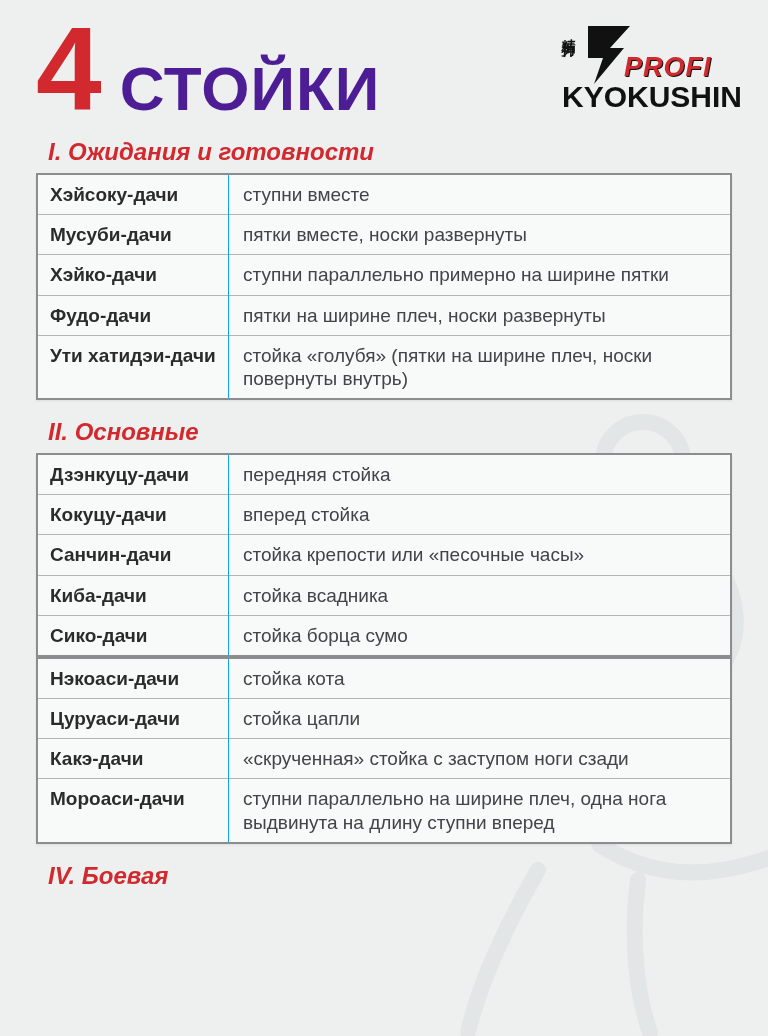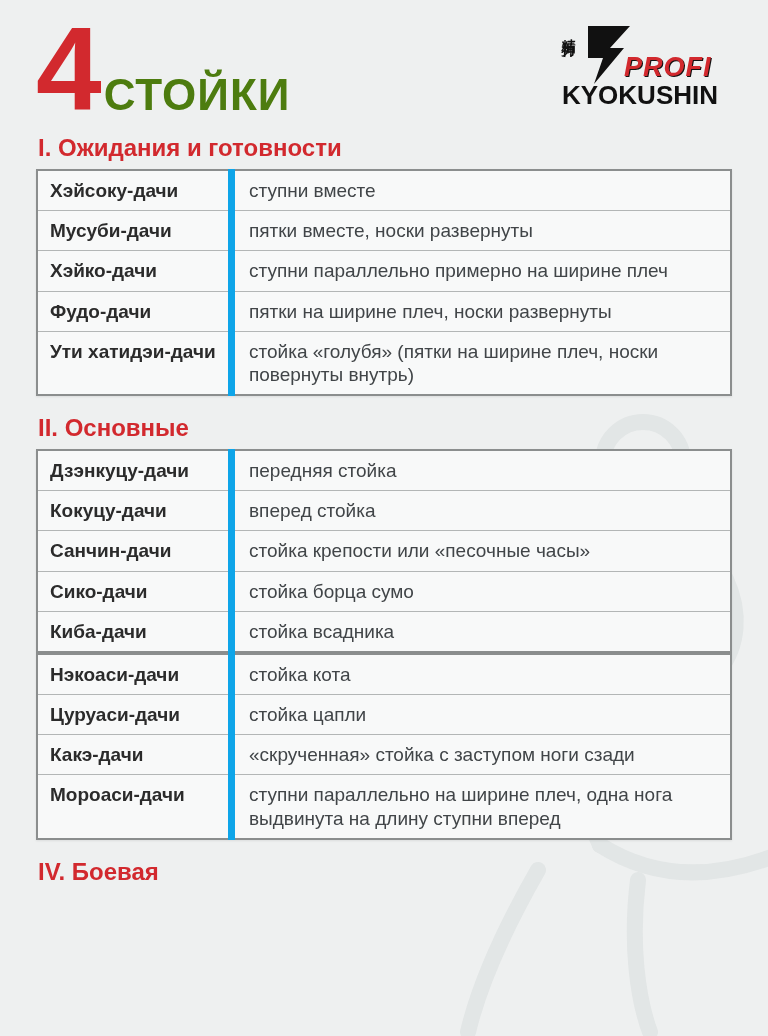--- a/index.html
+++ b/index.html
@@ -24,22 +24,22 @@
   }
   .page{ position:relative; padding:20px 36px 0 36px; }
 
   
   .header{ display:flex; align-items:baseline; }
   .big-number{
     font-size:118px; line-height:.84; font-weight:800;
     color:#d2292e; letter-spacing:-4px;
   }
   .page-title{
-    font-size:44px; font-weight:800; color:#4d7c0f;
-    margin-left:6px; letter-spacing:1px;
+    font-size:62px; font-weight:800; color:#4c1d95;
+    margin-left:22px; letter-spacing:1px;
   }
   .logo{
     margin-left:auto; position:relative;
     width:170px; height:84px; align-self:flex-start; top:6px;
   }
   .logo-kanji{
     position:absolute; left:0; top:2px;
     writing-mode:vertical-rl; text-orientation:upright;
     font-size:14px; font-weight:700; color:#111;
     line-height:1; letter-spacing:2px;
@@ -47,42 +47,43 @@
   }
   .logo-arrow{ position:absolute; left:22px; top:0; }
   .logo-profi{
     position:absolute; left:62px; top:26px;
     font-size:27px; font-weight:800; font-style:italic;
     color:#d2292e; letter-spacing:1px;
     text-shadow:1px 1px 0 #111;
   }
   .logo-kyokushin{
     position:absolute; left:0; top:54px; width:170px;
-    font-size:26px; font-weight:800; color:#111;
-    letter-spacing:0; text-align:left;
+    font-size:30px; font-weight:800; color:#111;
+    letter-spacing:0; text-align:center;
   }
 
   
   .section-heading{
     font-size:24px; font-weight:800; color:#d2292e;
-    margin:18px 0 7px 2px;
+    margin:18px 0 7px 12px;
+    font-style:italic;
   }
   .section-heading.first{ margin-top:14px; }
   table.stance-table{
     border-collapse:collapse;
     width:696px;
     background:#f8f9f9;
     border:2px solid #8b8e8e;
     box-shadow:0 1px 2px rgba(0,0,0,.08);
   }
   table.stance-table tr + tr td{ border-top:1px solid #b3b6b6; }
   td.term{
     width:168px; padding:8px 10px 8px 12px;
     font-size:19px; font-weight:700; color:#2b2b2b;
-    border-right:7px solid #0ea5e9;
+    border-right:1px solid #0ea5e9;
     vertical-align:top; line-height:1.22;
   }
   td.desc{
     padding:8px 12px 8px 14px;
     font-size:19px; font-weight:400; color:#414548;
     vertical-align:top; line-height:1.22;margin-top:35px;
   }
 </style>
 </head>
 <body>
@@ -124,21 +125,21 @@
         <tr>
       <td class="term">Хэйсоку-дачи</td>
       <td class="desc">ступни вместе</td>
     </tr>
     <tr>
       <td class="term">Мусуби-дачи</td>
       <td class="desc">пятки вместе, носки развернуты</td>
     </tr>
     <tr>
       <td class="term">Хэйко-дачи</td>
-      <td class="desc">ступни параллельно примерно на ширине плеч</td>
+      <td class="desc">ступни параллельно примерно на ширине пятки</td>
     </tr>
     <tr>
       <td class="term">Фудо-дачи</td>
       <td class="desc">пятки на ширине плеч, носки развернуты</td>
     </tr>
     <tr>
       <td class="term">Ути хатидэи-дачи</td>
       <td class="desc">стойка «голубя» (пятки на ширине плеч, носки повернуты внутрь)</td>
     </tr>
   </tbody>
@@ -153,26 +154,26 @@
     </tr>
     <tr>
       <td class="term">Кокуцу-дачи</td>
       <td class="desc">вперед стойка</td>
     </tr>
     <tr>
       <td class="term">Санчин-дачи</td>
       <td class="desc">стойка крепости или «песочные часы»</td>
     </tr>
     <tr>
+      <td class="term">Киба-дачи</td>
+      <td class="desc">стойка всадника</td>
+    </tr>
+    <tr>
       <td class="term">Сико-дачи</td>
       <td class="desc">стойка борца сумо</td>
-    </tr>
-    <tr>
-      <td class="term">Киба-дачи</td>
-      <td class="desc">стойка всадника</td>
     </tr>
   </tbody>
     </table>
 
   <table class="stance-table">
     <tbody>
         <tr>
       <td class="term">Нэкоаси-дачи</td>
       <td class="desc">стойка кота</td>
     </tr>

